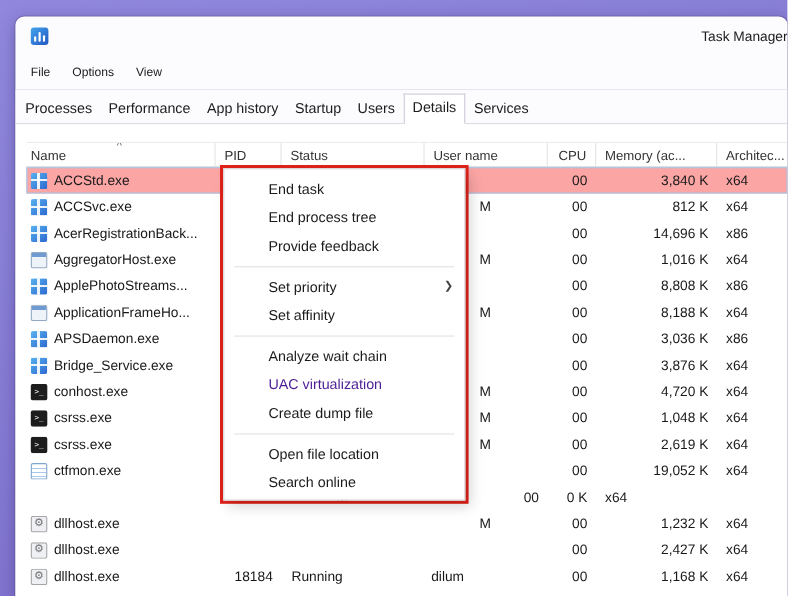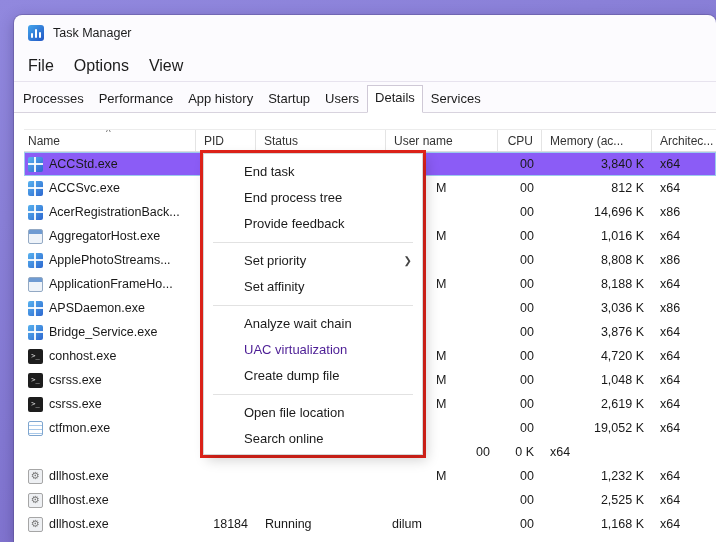--- a/index.html
+++ b/index.html
@@ -7,31 +7,31 @@
   body { font-family:"Liberation Sans","DejaVu Sans",sans-serif; }
 
   .desktop { position:relative; width:716px; height:542px;
     background:linear-gradient(160deg,#9188de 0%,#8378d2 55%,#7a68c8 100%); }
 
   .window { position:absolute; left:14px; top:15px; width:702px; height:527px;
     background:#fcfbfe; border-radius:8px 8px 0 0; overflow:hidden;
     box-shadow:0 0 0 1px rgba(80,70,130,.35), 0 4px 14px rgba(40,30,80,.35); }
 
   
-  .titlebar { height:36px; display:flex; align-items:center; padding-left:14px; gap:9px; }
+  .titlebar { height:36px; display:flex; align-items:center; padding-left:14px; gap:9px;justify-content:space-between; }
   .tm-icon { width:16px; height:16px; border-radius:3px; flex-shrink:0;
     background:linear-gradient(135deg,#43a5ec,#2356c4);
     display:flex; align-items:flex-end; justify-content:center; gap:2px; padding:3px; }
   .tm-icon i { display:block; width:2.5px; background:#fff; border-radius:1px; }
   .tm-icon i.b1 { height:5px; } .tm-icon i.b2 { height:9px; } .tm-icon i.b3 { height:6px; }
   .title { font-size:12.5px; color:#1c1c1c; }
 
   
   .menubar { display:flex; height:31px; align-items:center; padding-left:8px;
-    border-bottom:1px solid #e7e3ee; font-size:16px; color:#1c1c1c; }
+    border-bottom:1px solid #e7e3ee; font-size:11px; color:#1c1c1c; }
   .menu-item { padding:4px 6px; margin-right:8px; cursor:default; }
 
   
   .tabstrip { display:flex; align-items:flex-end; height:31px; padding-left:2px;
     border-bottom:1px solid #d8d3de; font-size:13px; color:#1c1c1c; background:#fcfbfe; }
   .tab { padding:5px 7px 6px; margin-right:1px; white-space:nowrap; cursor:default; }
   .tab.selected { background:#fff; border:1px solid #cfc9d6; border-bottom:1px solid #fff;
     margin-bottom:-1px; padding:4px 7px 7px; }
 
   
@@ -42,21 +42,21 @@
     font-size:12px; color:#333; }
   .th { display:flex; align-items:center; padding:0 8px; border-right:1px solid #e4e4e4;
     position:relative; overflow:hidden; white-space:nowrap; cursor:default; }
   .th.c0 { padding-left:4px; }
   .th.c4 { justify-content:flex-end; }
   .th:last-child { border-right:none; }
   .sort-caret { position:absolute; top:-3px; left:48%; font-size:10px; color:#666; }
 
   .trow { display:grid; grid-template-columns:172px 60px 130px 112px 44px 110px 1fr;
     height:24px; align-items:center; font-size:12.5px; color:#191919; cursor:default; }
-  .trow.selected { background:#8b5cf6; box-shadow:inset 0 0 0 1px #9ccaee; }
+  .trow.selected { background:#fca5a5; box-shadow:inset 0 0 0 1px #9ccaee; }
   .td { padding:0 8px; overflow:hidden; white-space:nowrap; }
   .td.name { display:flex; align-items:center; gap:6px; padding-left:4px; }
   .td.r { text-align:right; padding-right:8px; }
   .td.status { padding-left:9px; }
   .td.user { padding-left:0; }
   .user-text { padding-left:6px; }
   .user-tail { padding-left:50px; }
   .td.arch { padding-left:8px; }
 
   
@@ -310,21 +310,21 @@
             </div>
             <div class="trow">
               <div class="td name">
                 <span class="ficon icon-gear"></span>
                 <span class="nm-text">dllhost.exe</span>
               </div>
               <div class="td r pid"></div>
               <div class="td status"></div>
               <div class="td user"></div>
               <div class="td r cpu">00</div>
-              <div class="td r mem">2,525 K</div>
+              <div class="td r mem">2,427 K</div>
               <div class="td arch">x64</div>
             </div>
             <div class="trow">
               <div class="td name">
                 <span class="ficon icon-gear"></span>
                 <span class="nm-text">dllhost.exe</span>
               </div>
               <div class="td r pid">18184</div>
               <div class="td status">Running</div>
               <div class="td user"><span class="user-text">dilum</span></div>

